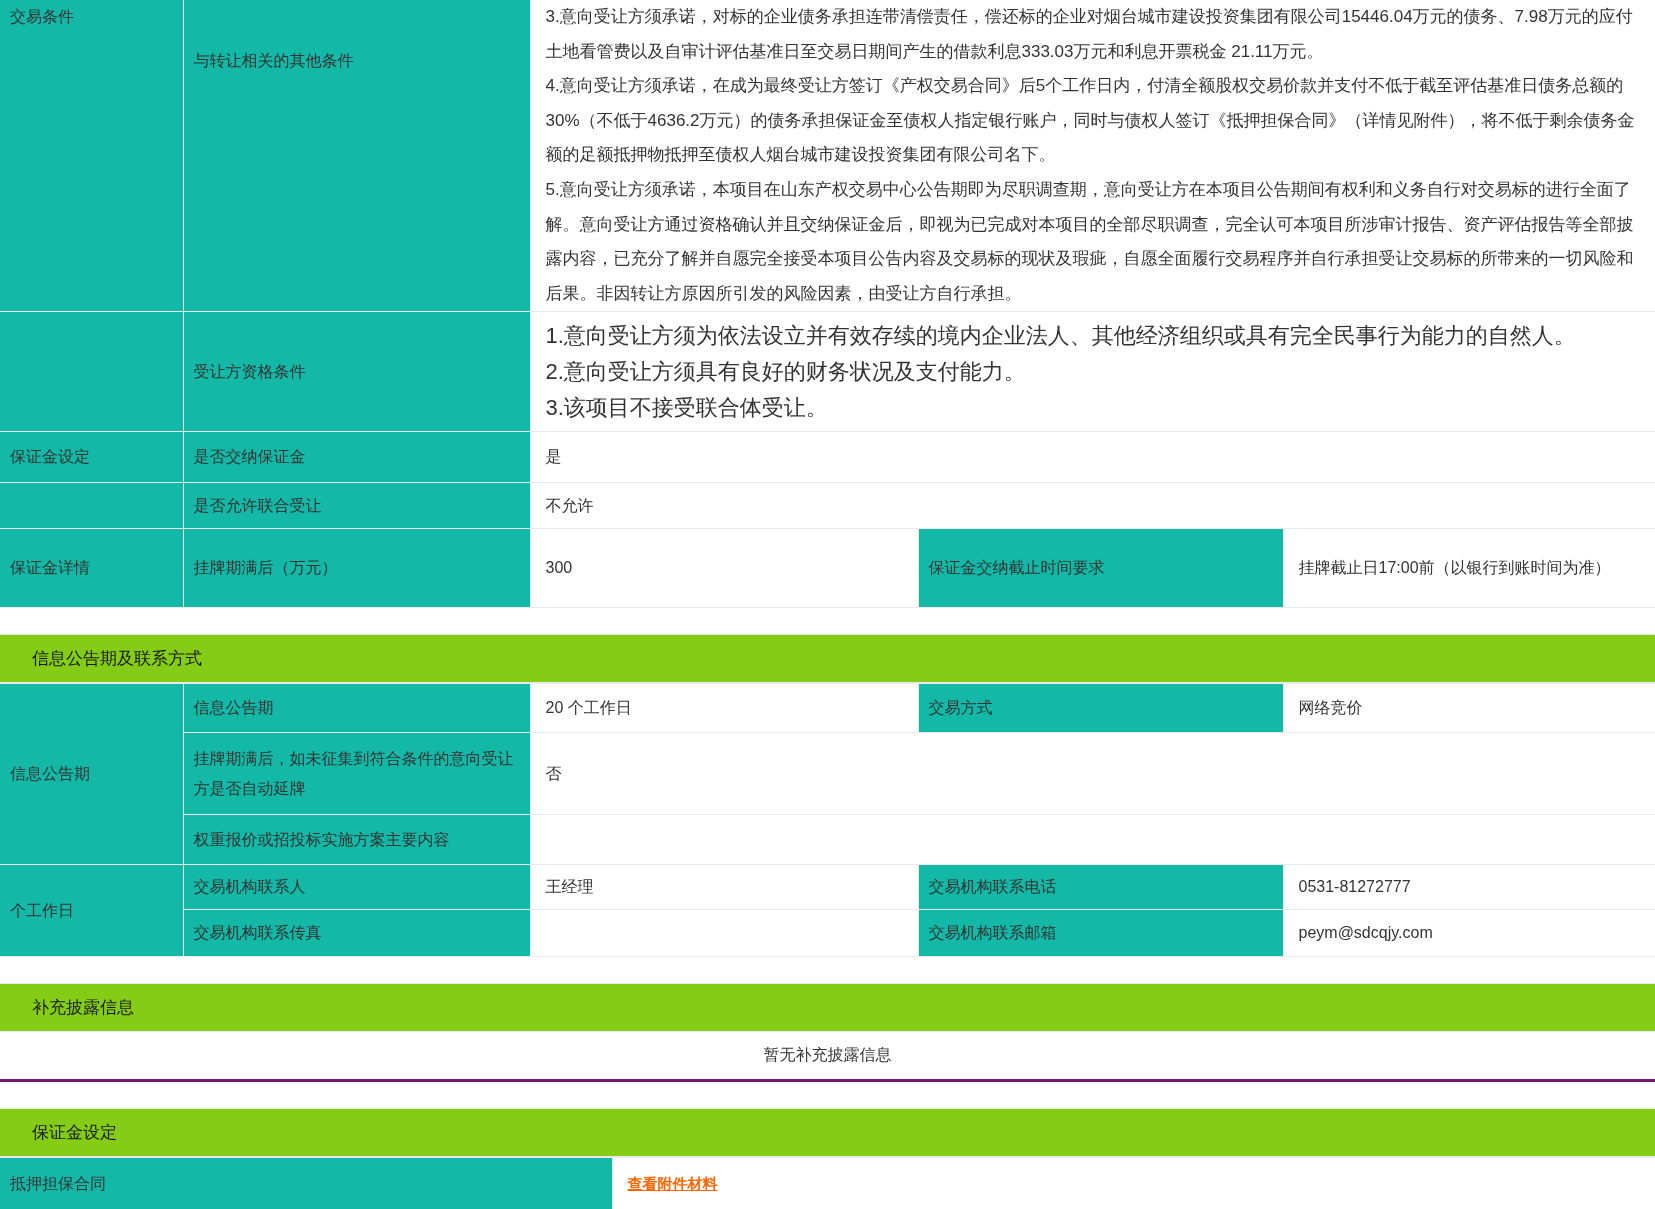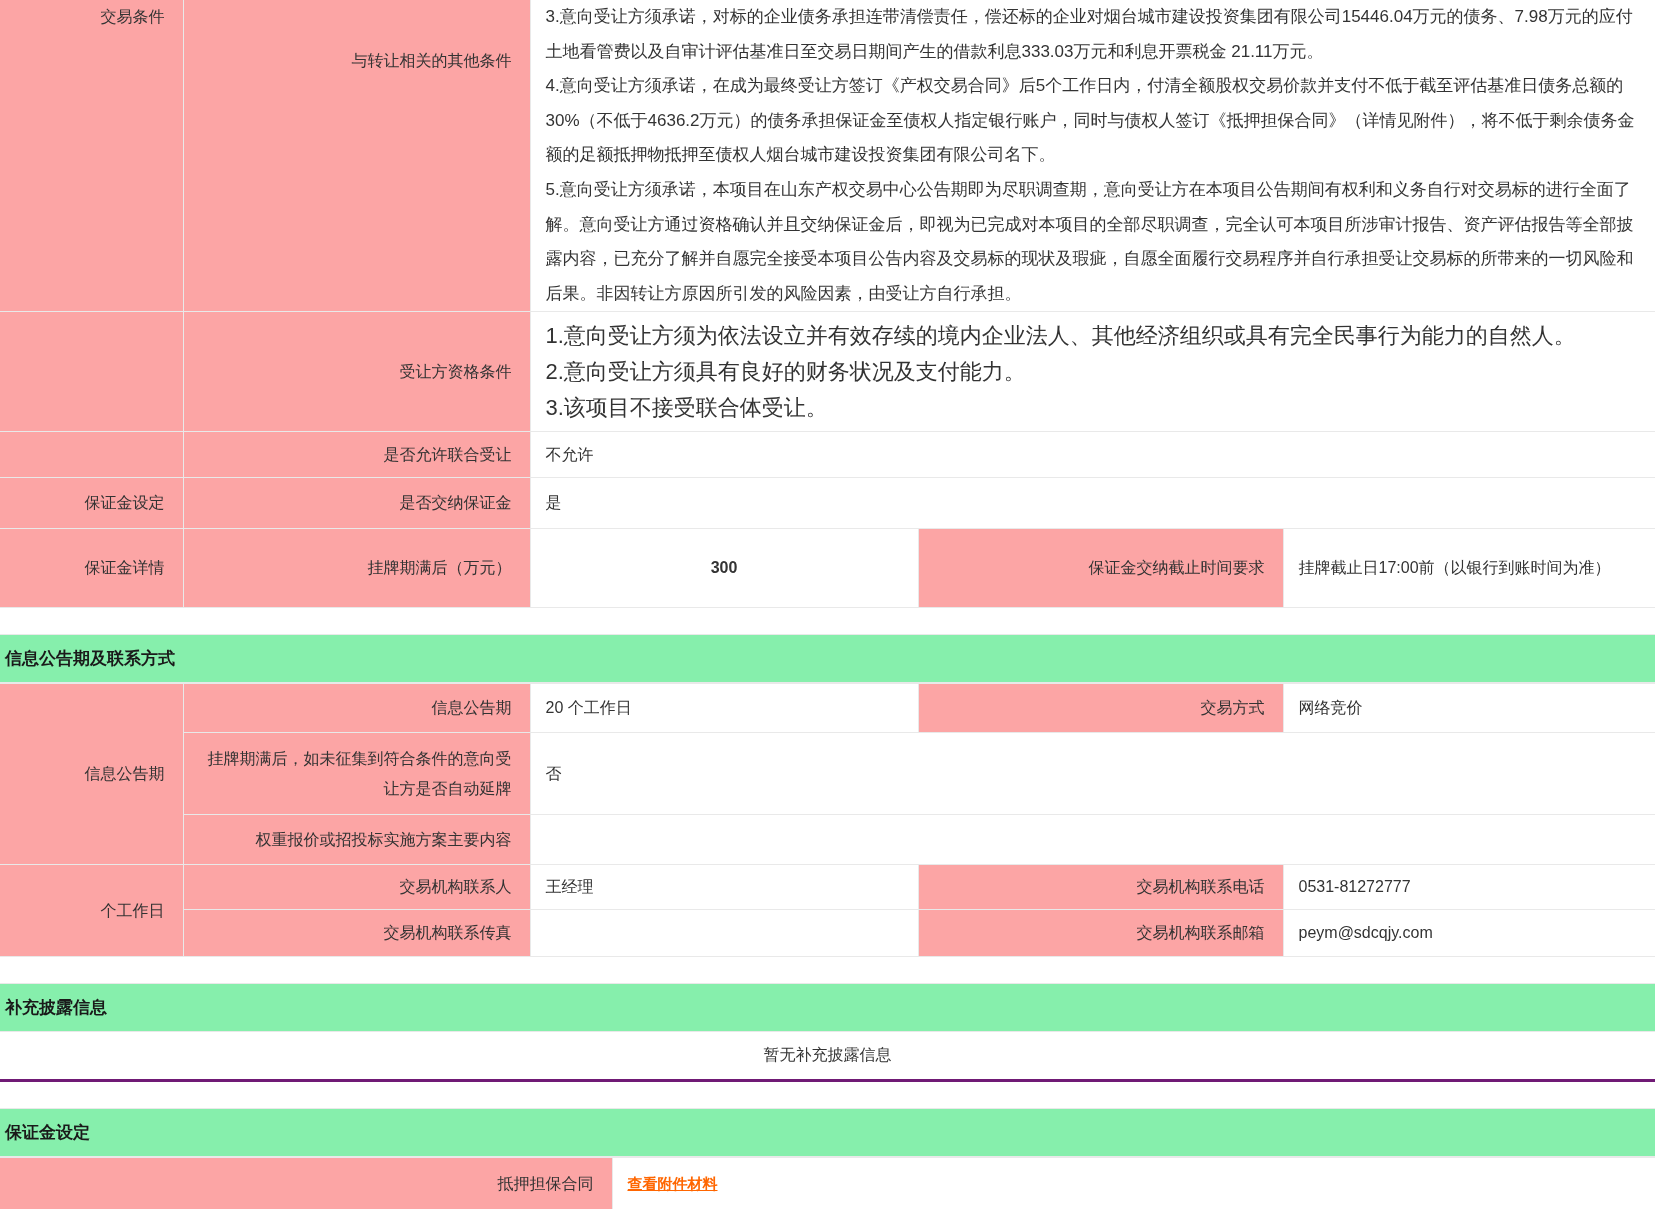--- a/index.html
+++ b/index.html
@@ -20,33 +20,33 @@
   td{
     border:1px solid #e9e9e9;
     vertical-align:middle;
     font-size:16px;
     color:#333;
   }
   td:first-child{ border-left:none; }
   td:last-child{ border-right:none; }
   
   .lbl{
-    background:#fca5a5;
-    text-align:right;
-    padding:4px 18px;
+    background:#14b8a6;
+    text-align:left;
+    padding:4px 10px;
     line-height:26px;
   }
   
   .val{
     background:#fff;
     text-align:left;
     padding:4px 15px;
     line-height:28px;
   }
-  .bold{ font-weight:700;text-align:center; }
+  .bold{ font-weight:400; }
   
   .t1 tr:first-child td{ border-top:none; }
   .cut-top{ vertical-align:top; }
   .pad-c1{ padding-top:4px; }
   .pad-c2{ padding-top:48px; }
   .longtext{
     vertical-align:top;
     padding:0 20px 0 15px;
   }
   .longtext p{
@@ -57,27 +57,27 @@
   }
   .qualines p{
     margin:0;
     font-size:22px;
     line-height:36px;
   }
   .wrap2{ line-height:30px; }
   
   .sec-header{
     height:49px;
-    background:#86efac;
+    background:#84cc16;
     border-top:1px solid #e9e9e9;
     border-bottom:1px solid #e9e9e9;
     display:flex;
     align-items:center;
-    padding-left:5px;
-    font-weight:700;
+    padding-left:32px;
+    font-weight:400;
     font-size:17px;
     color:#1a1a1a;
   }
   .gap{ height:26px; background:#fff; }
   
   .empty-row{
     height:50px;
     border-bottom:3px solid #701a75;
     display:flex;
     align-items:center;
@@ -124,37 +124,37 @@
     <td class="lbl">
       <span>受让方资格条件</span>
     </td>
     <td class="val qualines" colspan="3">
       <p>1.意向受让方须为依法设立并有效存续的境内企业法人、其他经济组织或具有完全民事行为能力的自然人。</p>
       <p>2.意向受让方须具有良好的财务状况及支付能力。</p>
       <p>3.该项目不接受联合体受让。</p>
     </td>
   </tr>
   <tr>
-    <td class="lbl" style="height:46px"></td>
-    <td class="lbl">
-      <span>是否允许联合受让</span>
-    </td>
-    <td class="val" colspan="3">
-      <span>不允许</span>
-    </td>
-  </tr>
-  <tr>
     <td class="lbl" style="height:51px">
       <span>保证金设定</span>
     </td>
     <td class="lbl">
       <span>是否交纳保证金</span>
     </td>
     <td class="val" colspan="3">
       <span>是</span>
+    </td>
+  </tr>
+  <tr>
+    <td class="lbl" style="height:46px"></td>
+    <td class="lbl">
+      <span>是否允许联合受让</span>
+    </td>
+    <td class="val" colspan="3">
+      <span>不允许</span>
     </td>
   </tr>
   <tr>
     <td class="lbl" style="height:79px">
       <span>保证金详情</span>
     </td>
     <td class="lbl">
       <span>挂牌期满后（万元）</span>
     </td>
     <td class="val bold">

